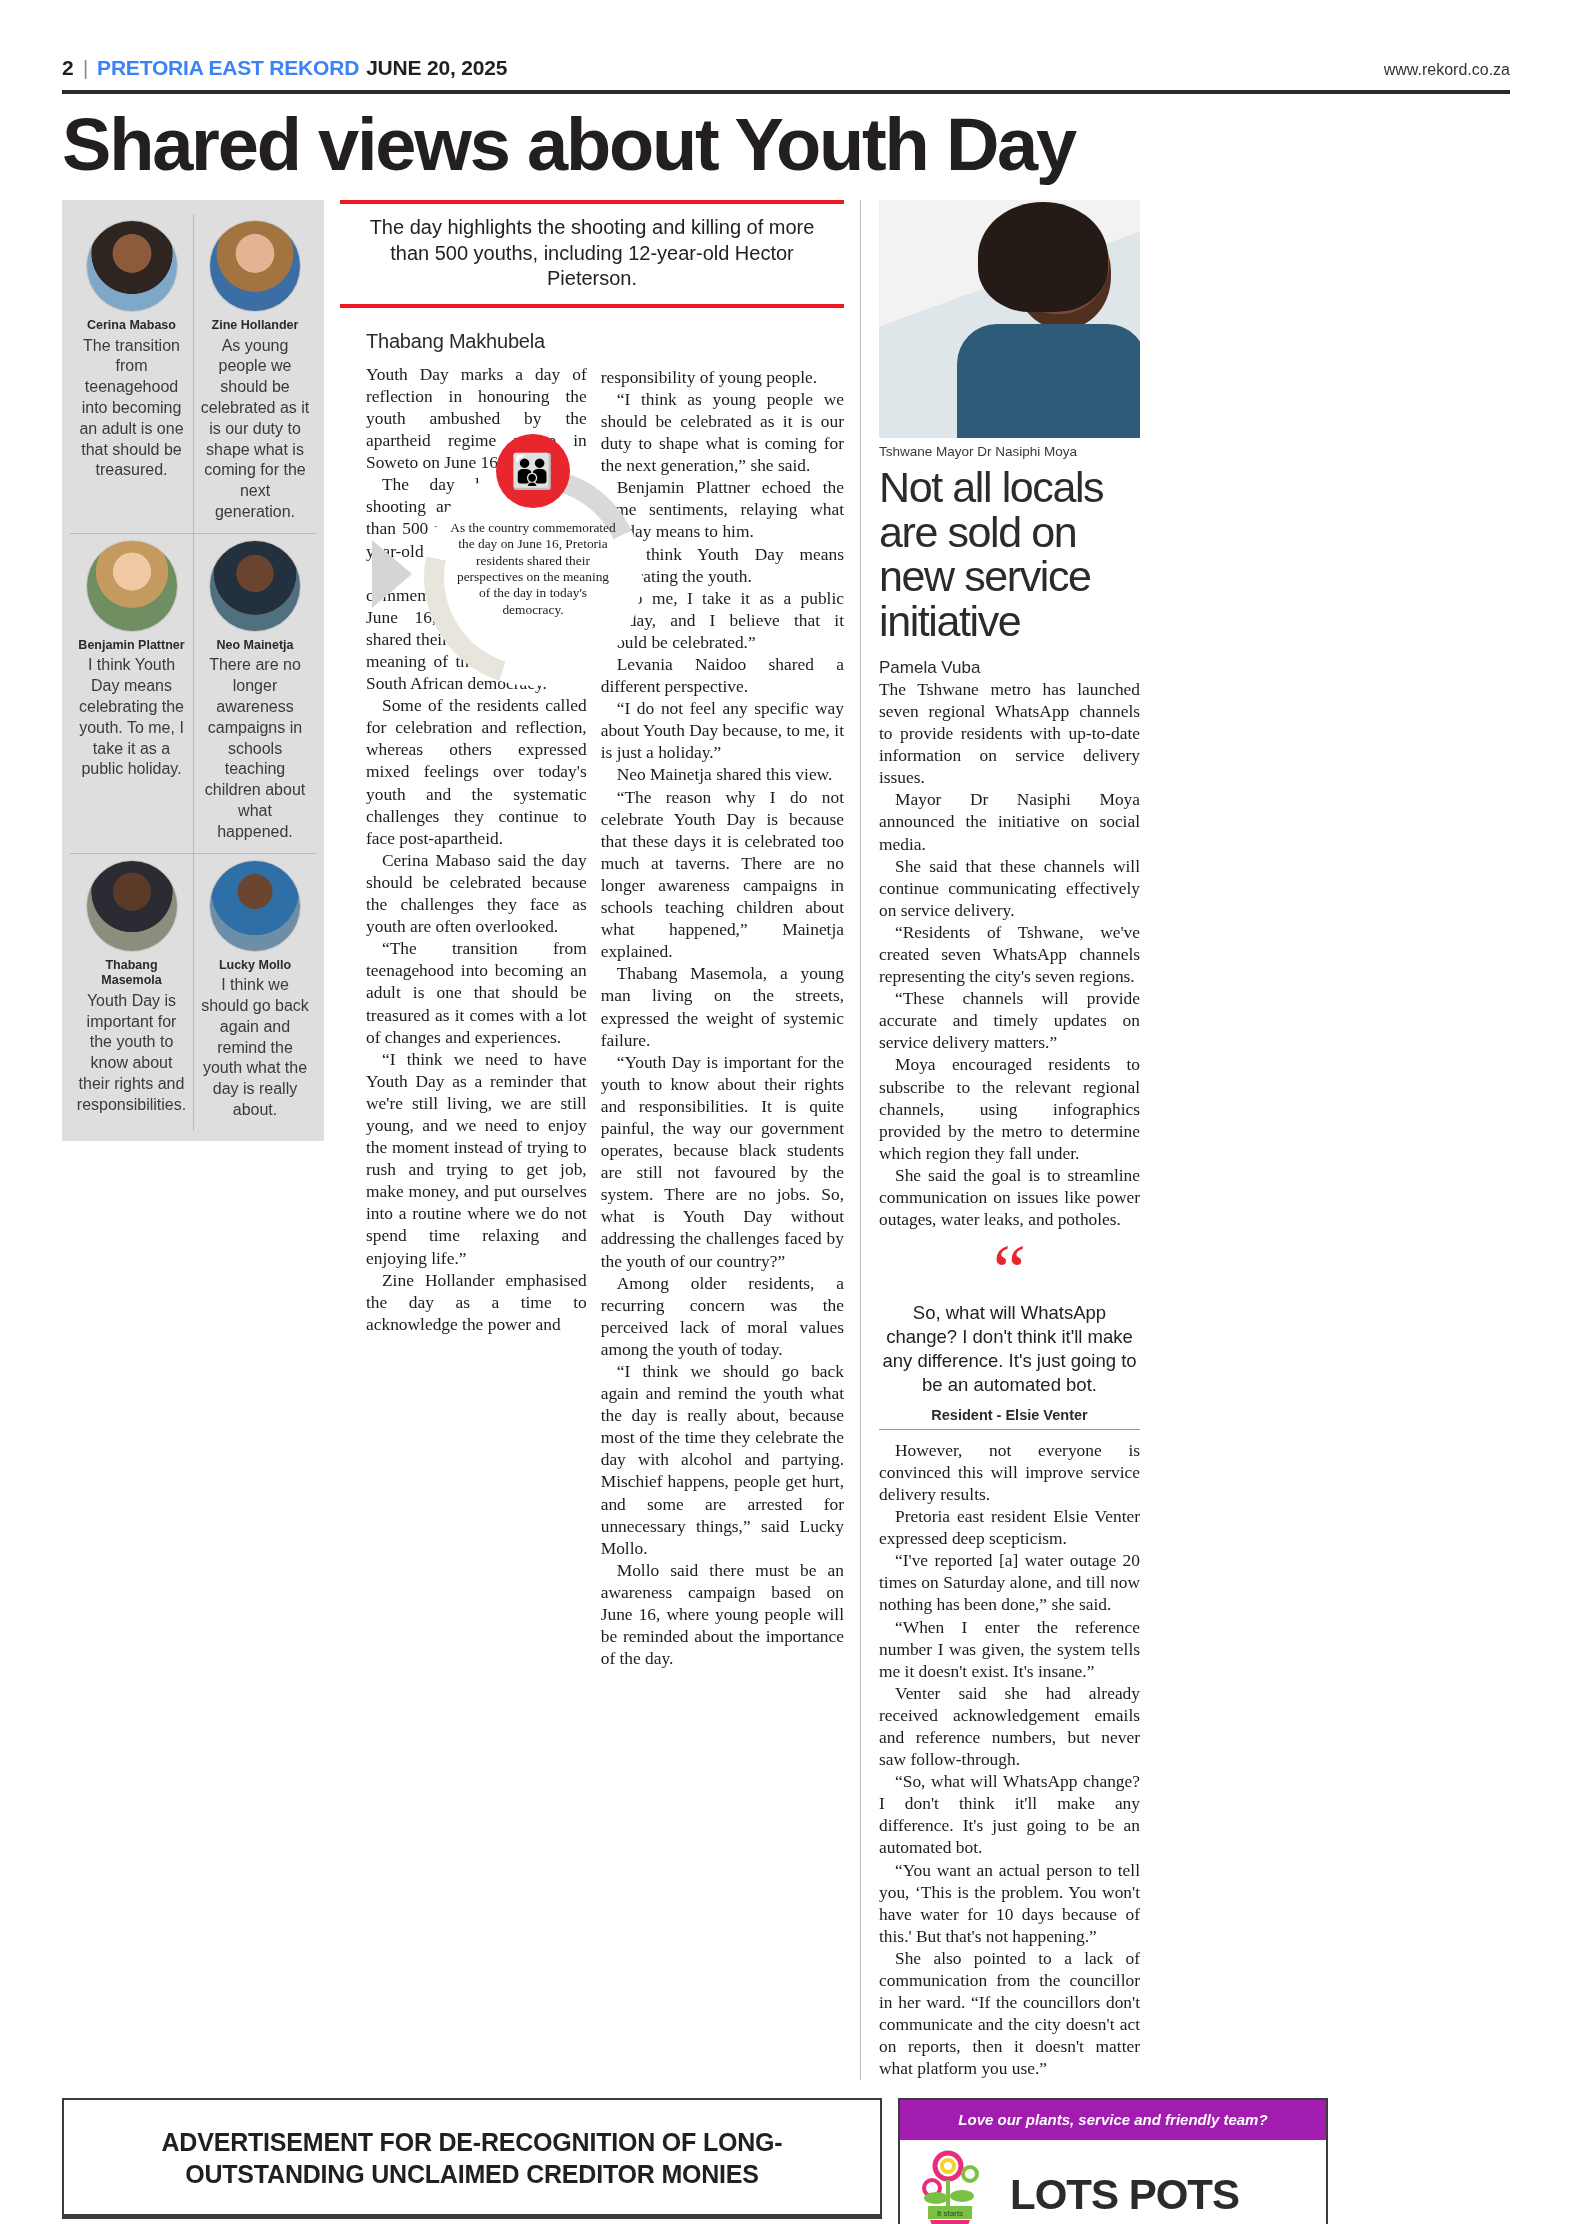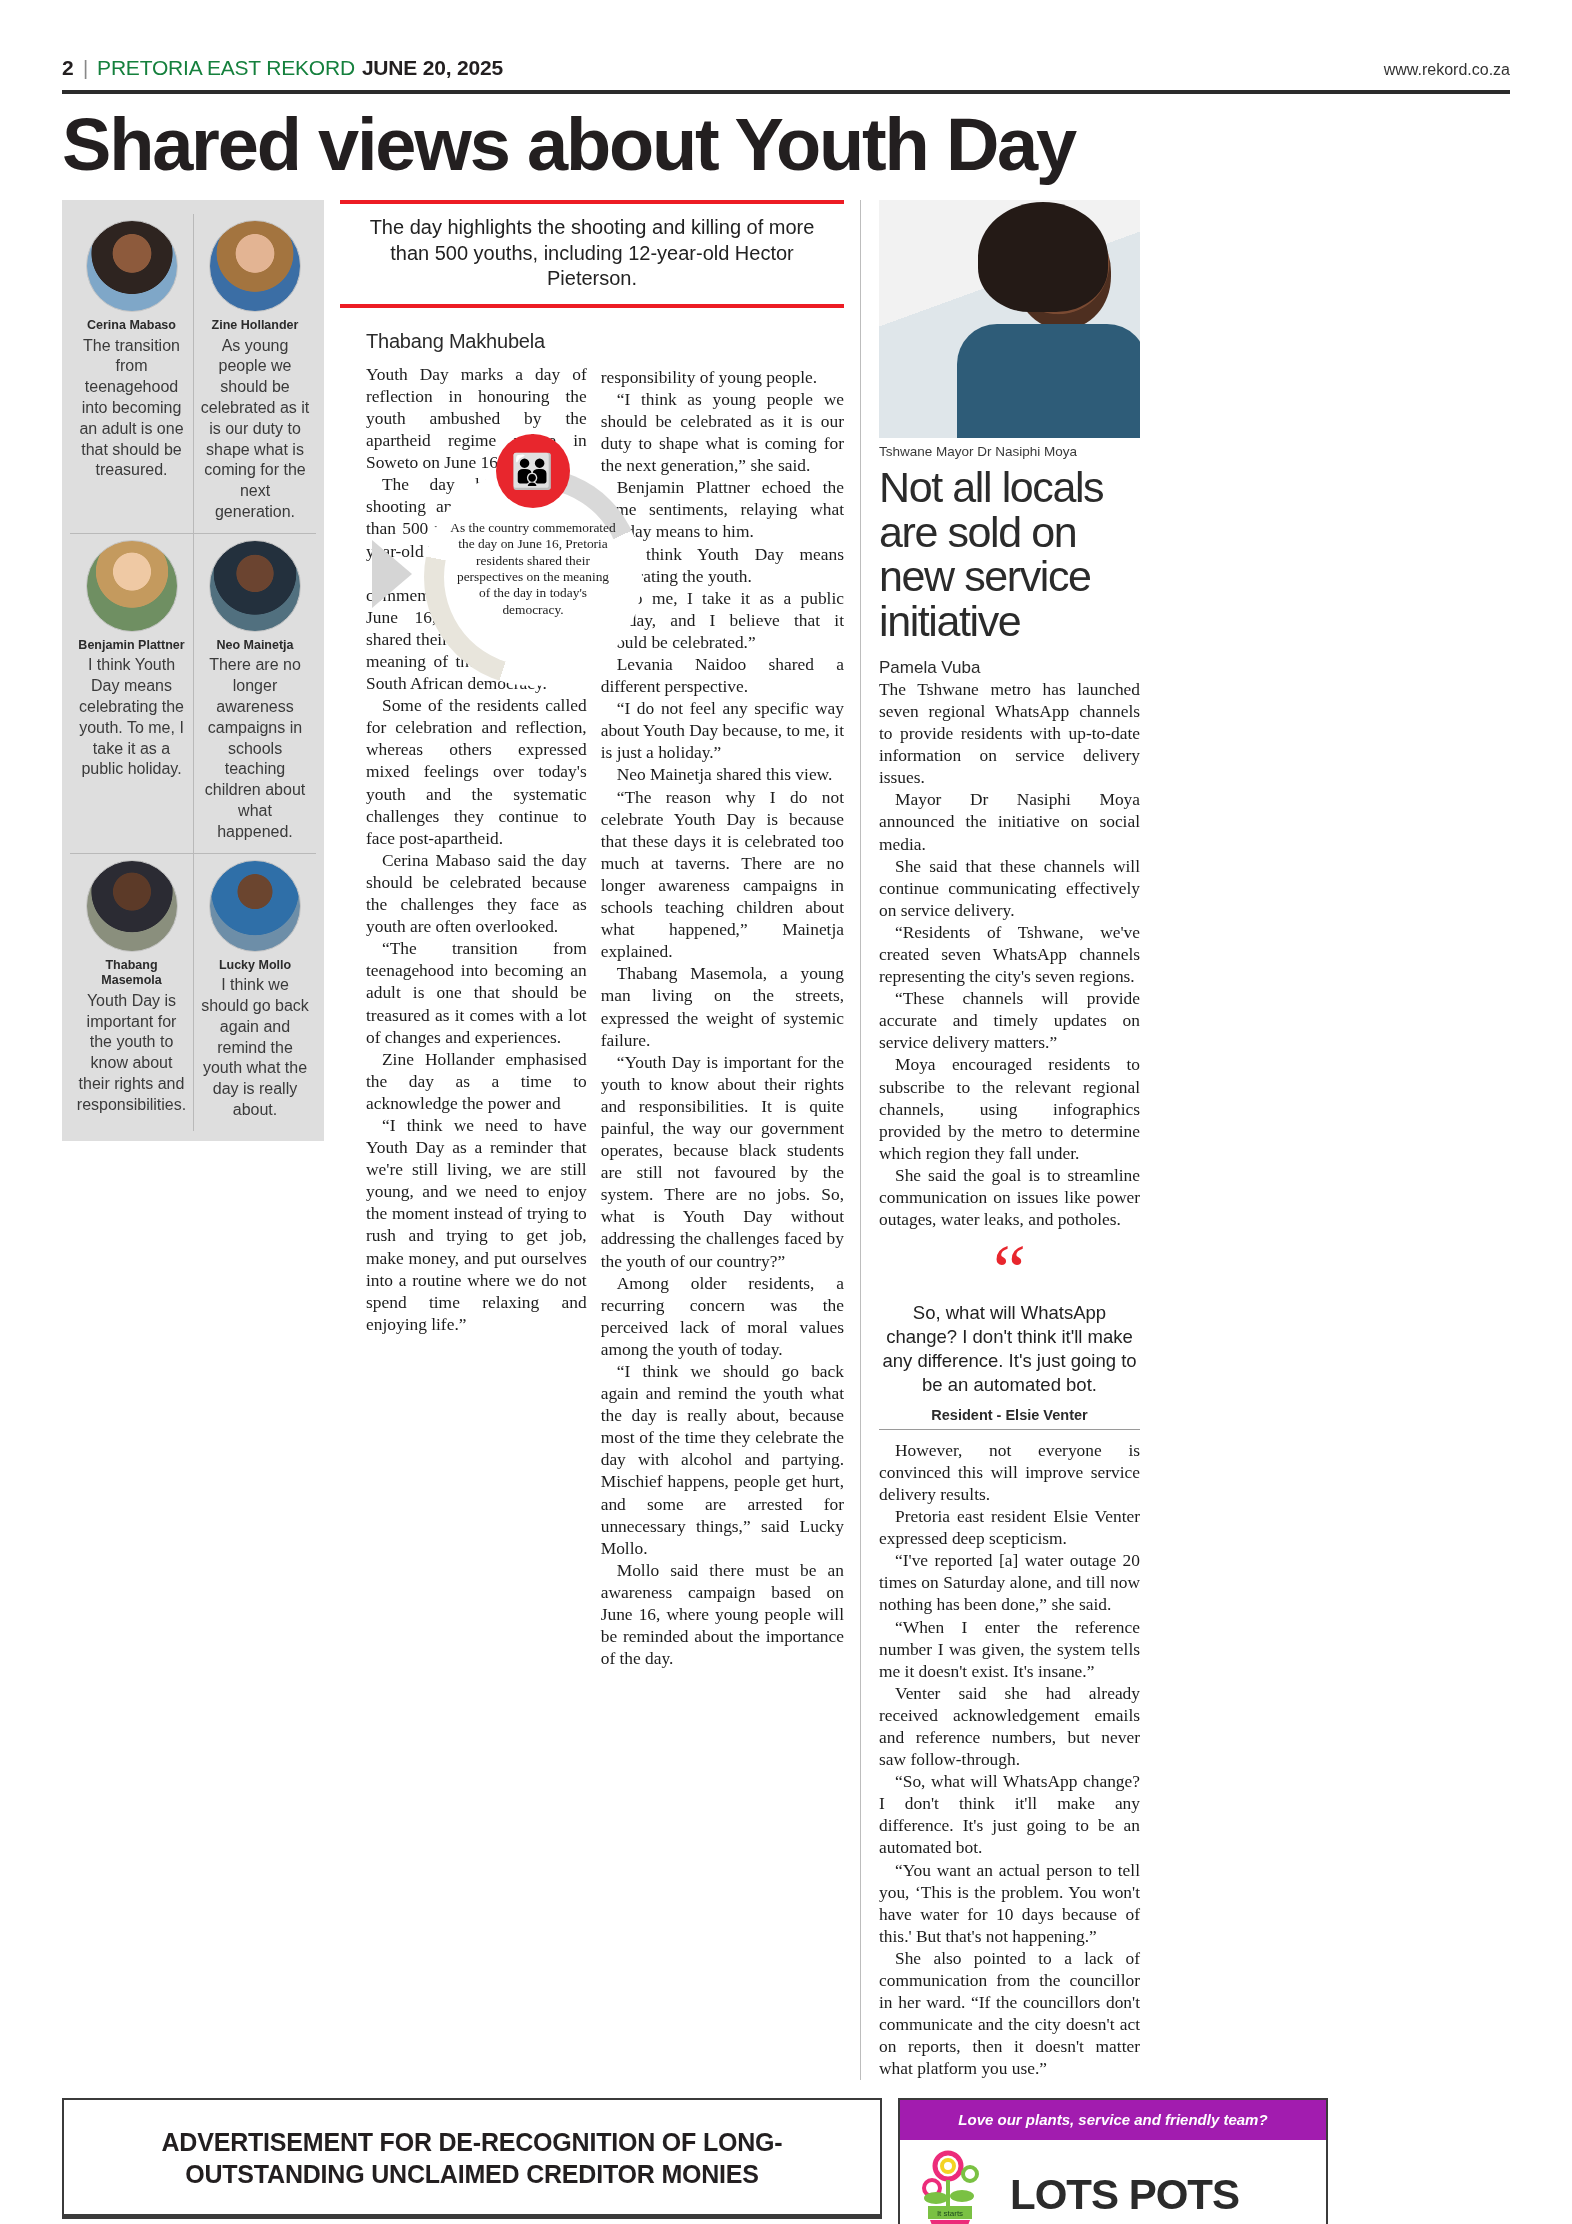--- a/index.html
+++ b/index.html
@@ -11,21 +11,21 @@
     color:#231f20;
     position:relative;
     overflow:hidden;
   }
   .page { position:relative; width:1572px; height:2224px; padding:0 62px; }
 
   
   .topbar { display:flex; align-items:baseline; padding-top:56px; font-size:20px; }
   .topbar .pgno { font-weight:bold; font-size:21px; letter-spacing:.2px; }
   .topbar .sep { margin:0 9px; color:#888; font-weight:400; }
-  .topbar .brandname { font-weight:normal; color:#15803d; font-size:21px; letter-spacing:-.2px; }
+  .topbar .brandname { font-weight:bold; color:#3b82f6; font-size:21px; letter-spacing:-.2px; }
   .topbar .issuedate { font-weight:bold; font-size:21px; margin-left:7px; letter-spacing:-.2px; }
   .topbar .weburl { margin-left:auto; font-size:16px; color:#333; }
   .rule-top { border-top:2px solid #2b2b2b; margin-top:10px; }
   .sectionword { text-align:center; font-family:"Liberation Serif", serif; font-size:30px;
                  letter-spacing:1.5px; color:#2b2b2b; padding:6px 0 4px; }
   .rule-under { border-top:2px solid #2b2b2b; margin-bottom:14px; }
 
   
   .mainhead {
     font-family:"Liberation Sans", sans-serif;
@@ -173,22 +173,22 @@
       <div style="display:flex;margin-left:26px;">
         <div style="width:248px;padding-right:14px;">
           <div class="byline">Thabang Makhubela</div>
           <div class="body-serif">
             <p class="noind">Youth Day marks a day of reflection in honouring the youth ambushed by the apartheid regime police in Soweto on June 16, 1976.</p>
             <p>The day highlights the shooting and killing of more than 500 youths, including 12-year-old Hector Pieterson.</p>
             <p>As the country commemorated the day on June 16, Pretoria residents shared their perspectives on the meaning of the day in today's South African democracy.</p>
             <p>Some of the residents called for celebration and reflection, whereas others expressed mixed feelings over today's youth and the systematic challenges they continue to face post-apartheid.</p>
             <p>Cerina Mabaso said the day should be celebrated because the challenges they face as youth are often overlooked.</p>
             <p>“The transition from teenagehood into becoming an adult is one that should be treasured as it comes with a lot of changes and experiences.</p>
+            <p>“I think we need to have Youth Day as a reminder that we're still living, we are still young, and we need to enjoy the moment instead of trying to rush and trying to get job, make money, and put ourselves into a routine where we do not spend time relaxing and enjoying life.”</p>
             <p>Zine Hollander emphasised the day as a time to acknowledge the power and</p>
-            <p>“I think we need to have Youth Day as a reminder that we're still living, we are still young, and we need to enjoy the moment instead of trying to rush and trying to get job, make money, and put ourselves into a routine where we do not spend time relaxing and enjoying life.”</p>
           </div>
         </div>
         <div style="width:258px;">
           <div class="body-serif" style="margin-top:46px;">
             <p class="noind">responsibility of young people.</p>
             <p>“I think as young people we should be celebrated as it is our duty to shape what is coming for the next generation,” she said.</p>
             <p>Benjamin Plattner echoed the same sentiments, relaying what the day means to him.</p>
             <p>“I think Youth Day means celebrating the youth.</p>
             <p>“To me, I take it as a public holiday, and I believe that it should be celebrated.”</p>
             <p>Levania Naidoo shared a different perspective.</p>

